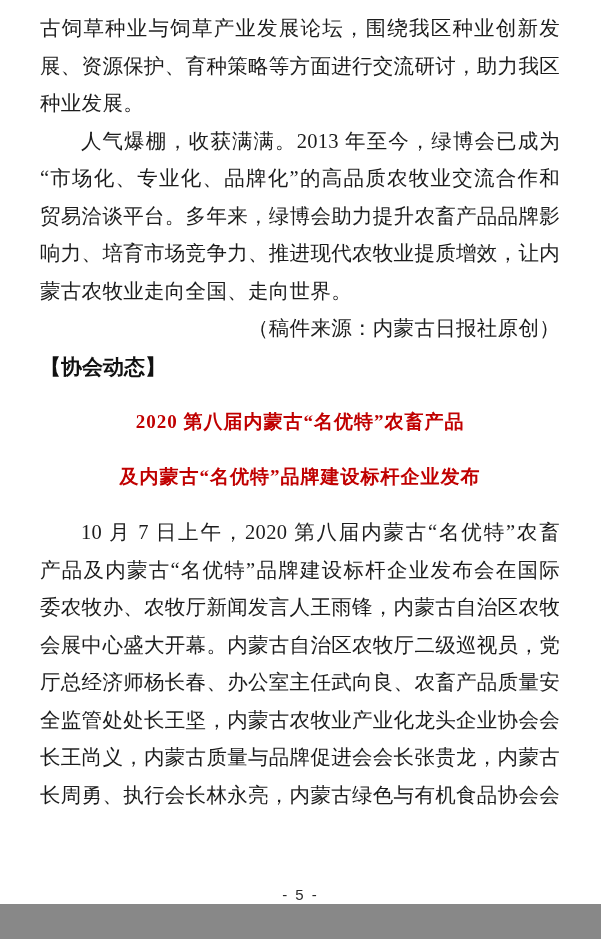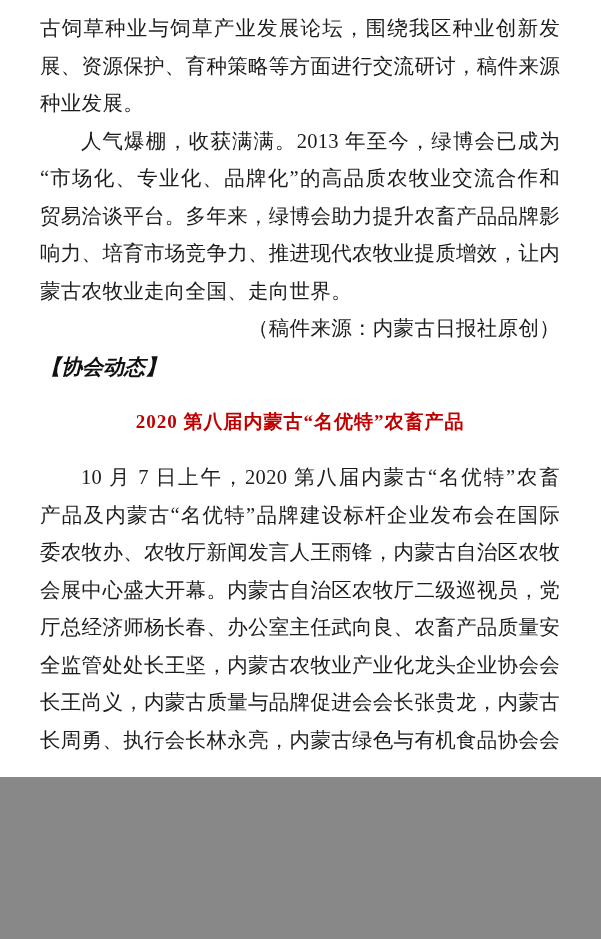--- a/index.html
+++ b/index.html
@@ -1,19 +1,19 @@
 <!DOCTYPE html>
 <html><head>
 <meta charset="utf-8">
 <style>
   html, body { margin: 0; padding: 0; background: #888; }
   .page {
     position: relative;
     width: 601px;
-    height: 777px;
+    height: 904px;
     background: #ffffff;
     overflow: hidden;
     font-family: "Liberation Serif", serif;
   }
   .content {
     position: absolute;
     left: 40px;
     top: 10px;
     width: 520px;
   }
@@ -35,21 +35,20 @@
   }
   .section-label {
     font-family: "Liberation Sans", sans-serif;
     font-weight: bold;
     font-size: 21px;
     line-height: 37.5px;
     height: 37.5px;
     color: #111111;
     text-align: left;
     text-align-last: left;
-    font-style: italic;
   }
   .heading-block { margin-top: 9px; }
   .heading-line {
     font-size: 19px;
     font-weight: bold;
     color: #c00000;
     line-height: 55px;
     height: 55px;
     text-align: center;
     text-align-last: center;
@@ -69,35 +68,36 @@
     color: #2a2a2a;
   }
 </style>
 </head>
 <body>
 
 <div class="page">
   <div class="content">
 
     <div class="line just">古饲草种业与饲草产业发展论坛，围绕我区种业创新发</div>
-    <div class="line just">展、资源保护、育种策略等方面进行交流研讨，稿件来源</div>
+    <div class="line just">展、资源保护、育种策略等方面进行交流研讨，助力我区</div>
     <div class="line last">种业发展。</div>
 
     <div class="line just indent">人气爆棚，收获满满。2013 年至今，绿博会已成为</div>
     <div class="line just">“市场化、专业化、品牌化”的高品质农牧业交流合作和</div>
     <div class="line just">贸易洽谈平台。多年来，绿博会助力提升农畜产品品牌影</div>
     <div class="line just">响力、培育市场竞争力、推进现代农牧业提质增效，让内</div>
     <div class="line last">蒙古农牧业走向全国、走向世界。</div>
 
     <div class="line source-line">（稿件来源：内蒙古日报社原创）</div>
 
     <div class="section-label">【协会动态】</div>
 
     <div class="heading-block">
       <div class="heading-line">2020 第八届内蒙古“名优特”农畜产品</div>
+      <div class="heading-line">及内蒙古“名优特”品牌建设标杆企业发布</div>
     </div>
 
     <div class="para3">
       <div class="line just indent">10 月 7 日上午，2020 第八届内蒙古“名优特”农畜</div>
       <div class="line just">产品及内蒙古“名优特”品牌建设标杆企业发布会在国际</div>
       <div class="line just">委农牧办、农牧厅新闻发言人王雨锋，内蒙古自治区农牧</div>
       <div class="line just">会展中心盛大开幕。内蒙古自治区农牧厅二级巡视员，党</div>
       <div class="line just">厅总经济师杨长春、办公室主任武向良、农畜产品质量安</div>
       <div class="line just">全监管处处长王坚，内蒙古农牧业产业化龙头企业协会会</div>
       <div class="line just">长王尚义，内蒙古质量与品牌促进会会长张贵龙，内蒙古</div>

